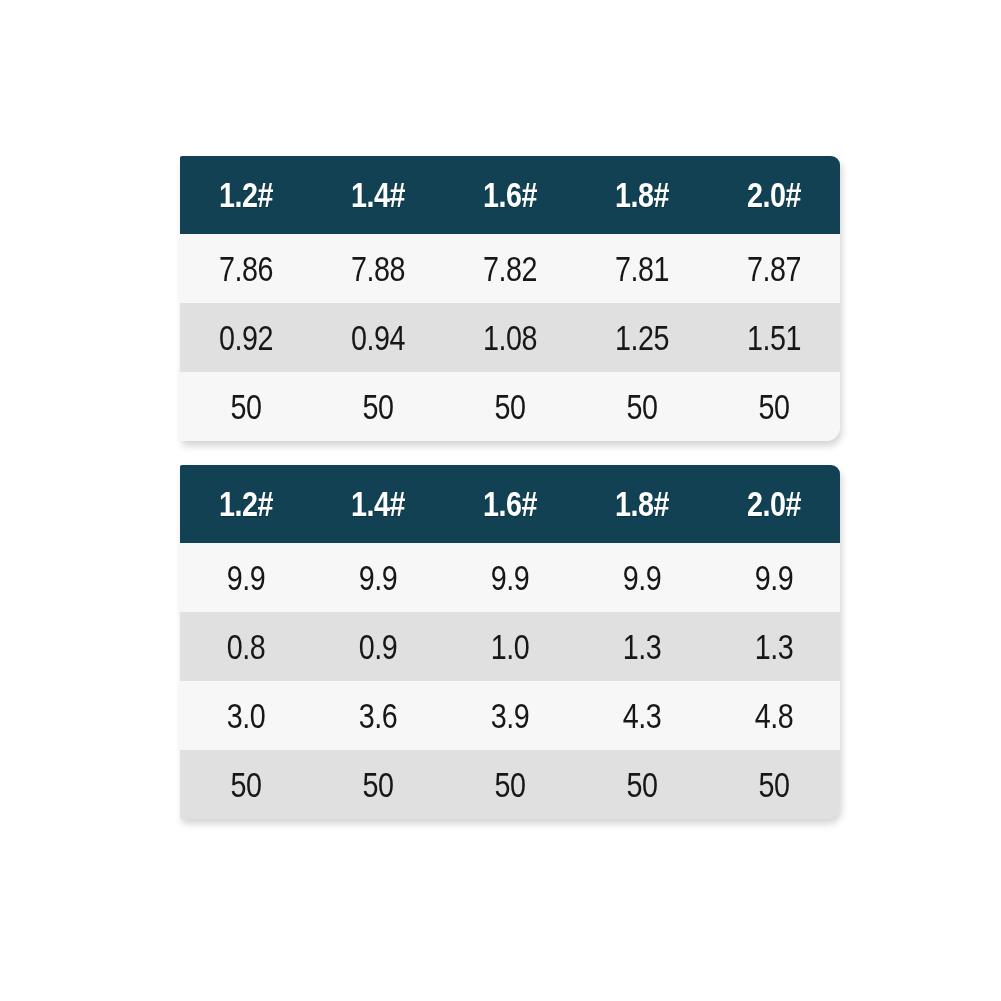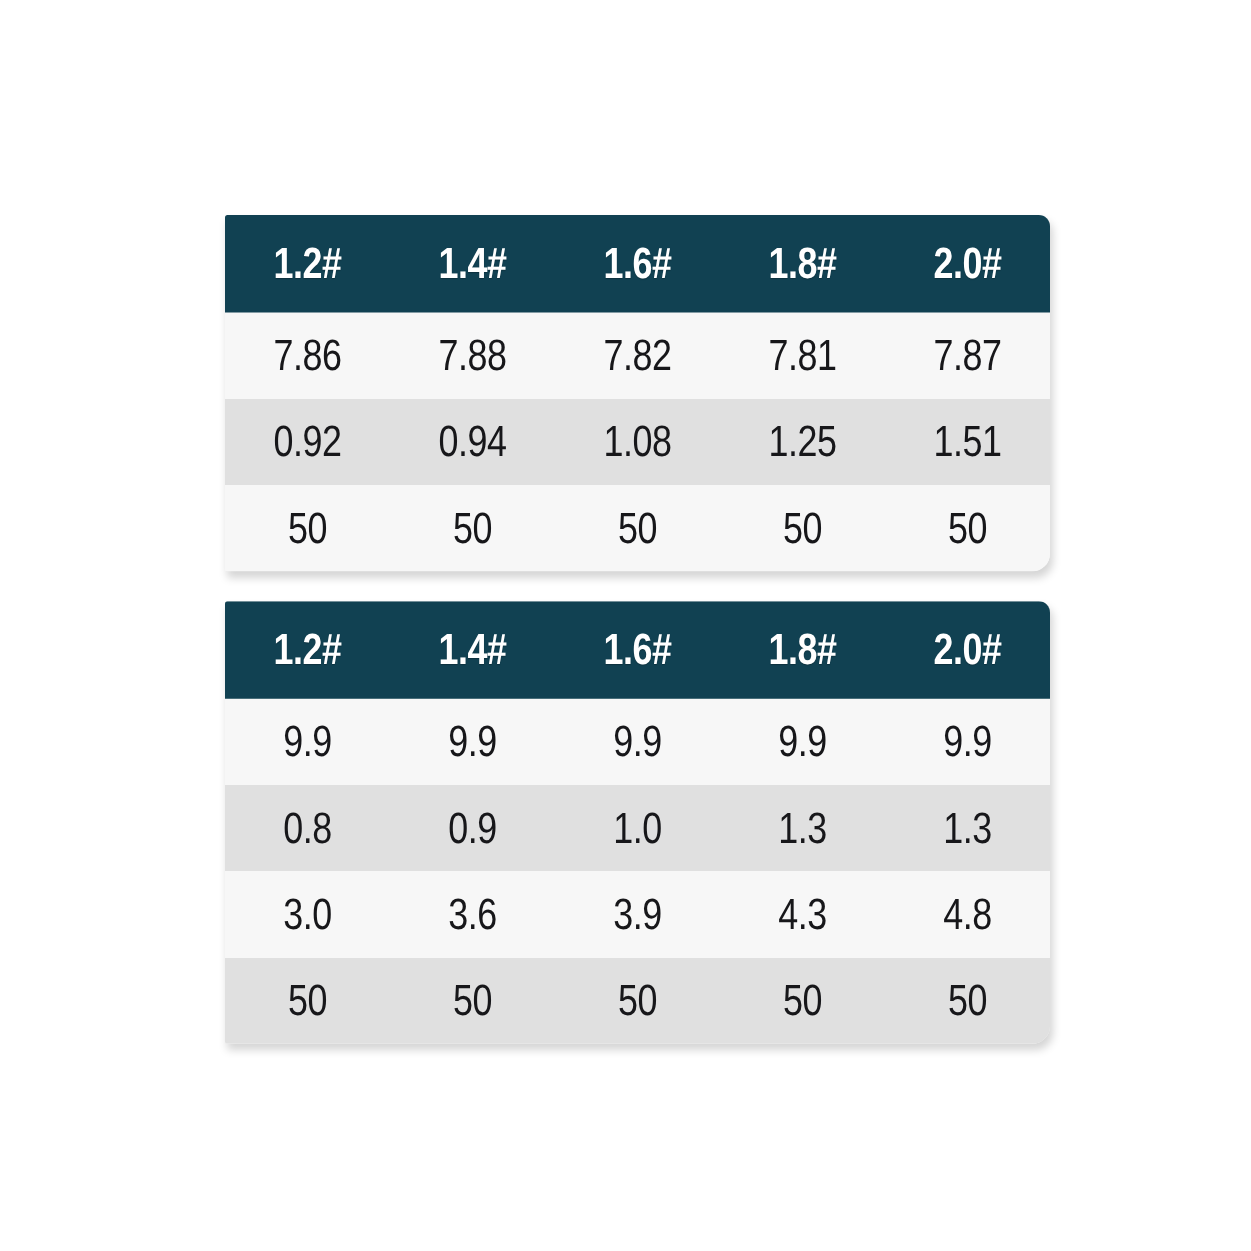--- a/index.html
+++ b/index.html
@@ -13,21 +13,21 @@
     height: 1001px;
     position: relative;
     overflow: hidden;
     font-family: "Liberation Sans", "DejaVu Sans", sans-serif;
     -webkit-font-smoothing: antialiased;
   }
 
   .spec-tables {
     position: absolute;
     left: 180px;
-    top: 172px;
+    top: 156px;
     width: 660px;
   }
 
   .spec-table {
     width: 660px;
     border-collapse: collapse;
     table-layout: fixed;
     background: #f7f7f7;
     border-top-right-radius: 9px;
     border-bottom-right-radius: 14px;

